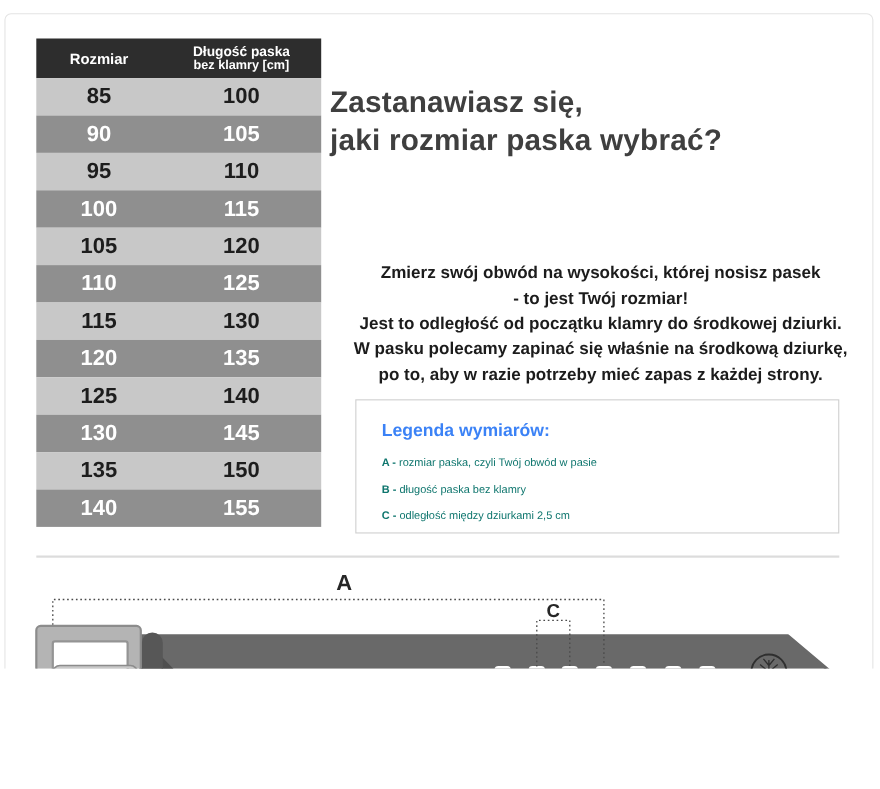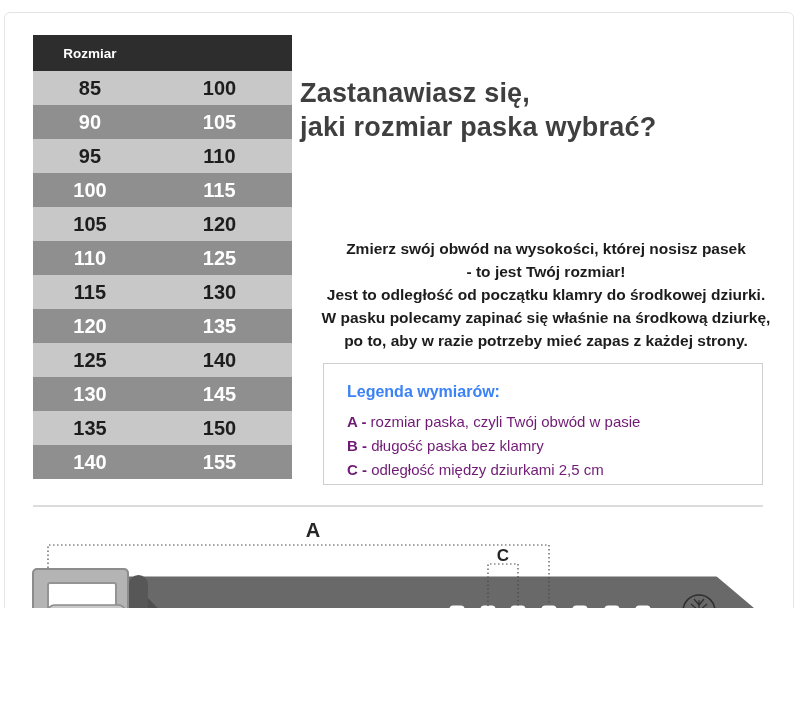--- a/index.html
+++ b/index.html
@@ -26,41 +26,45 @@
   .trow .tc2 { width:56%; }
 
   
   .heading { position:absolute; left:300px; top:76px; width:490px; text-align:left;
              font-size:27px; font-weight:800; color:#3f3f3f; line-height:34px; letter-spacing:.2px; }
   .intro { position:absolute; left:302px; top:189px; width:488px; text-align:center;
            font-size:15.5px; font-weight:700; color:#1c1c1c; line-height:23px;margin-top:48px; }
   .legend { position:absolute; left:323px; top:363px; width:440px; height:122px;
             border:1px solid #cfcfcf; padding:19px 10px 0 23px; }
   .legend-title { font-size:16px; font-weight:800; color:#3b82f6; margin-bottom:9px; }
-  .legend-item { font-size:15px; color:#701a75; line-height:24px; }
+  .legend-item { font-size:10px; color:#0f766e; line-height:24px; }
   .legend-item .key { font-weight:800; }
 
   
   .divider { position:absolute; left:33px; top:505px; width:730px; height:2px; background:#dcdcdc; }
   .belt-svg { position:absolute; left:0; top:505px; width:800px; height:200px; }
   .dim-label { position:absolute; font-weight:800; color:#262626; text-align:center; width:28px; }
   .dim-a { left:299px; top:519px; font-size:20px; }
   .dim-b { left:401px; top:671px; font-size:20px; }
   .dim-c { left:489px; top:546px; font-size:17px; }
 </style>
 </head>
 <body>
 
 <div class="page">
 
   <div class="frame"></div>
 
   <div class="size-table">
     <div class="thead">
       <div class="hc hc1">Rozmiar</div>
+      <div class="hc hc2">
+        <div class="l1">Długość paska</div>
+        <div class="l2">bez klamry [cm]</div>
+      </div>
     </div>
     <div class="tbody">
       <div class="trow">
           <div class="tc tc1">85</div>
           <div class="tc tc2">100</div>
         </div>
       <div class="trow">
           <div class="tc tc1">90</div>
           <div class="tc tc2">105</div>
         </div>

